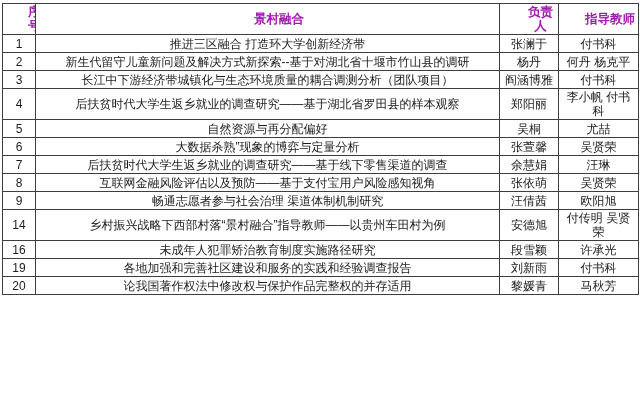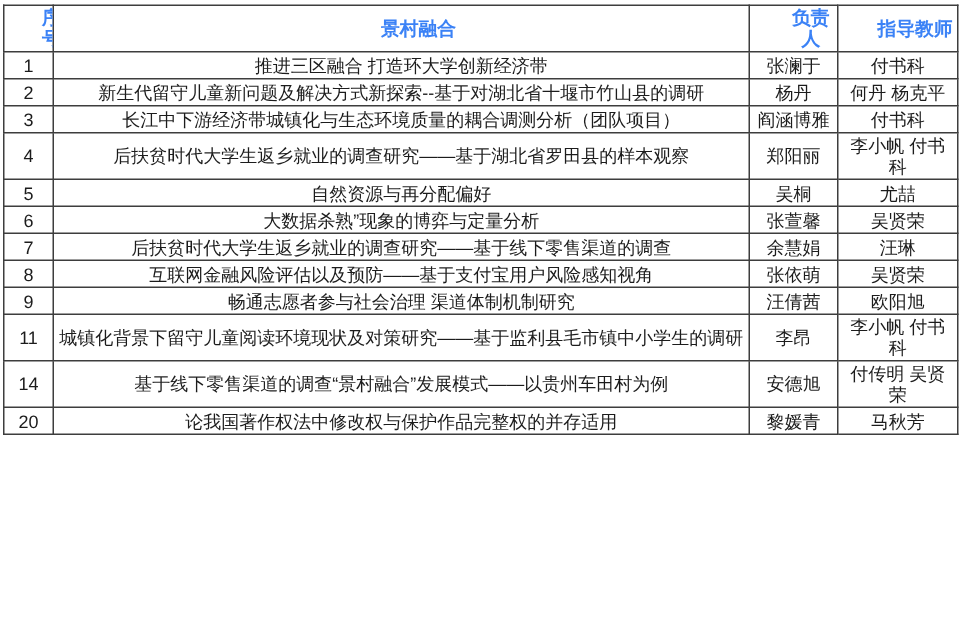--- a/index.html
+++ b/index.html
@@ -28,21 +28,21 @@
     text-align: center;
     vertical-align: middle;
     padding: 1px 2px;
     height: 15px;
     overflow: hidden;
     word-break: break-all;
   }
   table.works th {
     font-weight: bold;
     font-size: 12.5px;
-    color: #3b82f6;
+    color: #a21caf;
     padding-left: 25px;
   }
   col.c-index   { width: 33px; }
   col.c-title   { width: 464px; }
   col.c-leader  { width: 59px; }
   col.c-advisor { width: 80px; }
 </style>
 </head>
 <body>
 
@@ -111,30 +111,36 @@
           <td>张依萌</td>
           <td>吴贤荣</td>
         </tr>
         <tr>
           <td>9</td>
           <td>畅通志愿者参与社会治理 渠道体制机制研究</td>
           <td>汪倩茜</td>
           <td>欧阳旭</td>
         </tr>
         <tr>
-          <td>11</td>
-          <td>城镇化背景下留守儿童阅读环境现状及对策研究——基于监利县毛市镇中小学生的调研</td>
-          <td>李昂</td>
-          <td>李小帆 付书科</td>
+          <td>14</td>
+          <td>乡村振兴战略下西部村落“景村融合”指导教师——以贵州车田村为例</td>
+          <td>安德旭</td>
+          <td>付传明 吴贤荣</td>
         </tr>
         <tr>
-          <td>14</td>
-          <td>基于线下零售渠道的调查“景村融合”发展模式——以贵州车田村为例</td>
-          <td>安德旭</td>
-          <td>付传明 吴贤荣</td>
+          <td>16</td>
+          <td>未成年人犯罪矫治教育制度实施路径研究</td>
+          <td>段雪颖</td>
+          <td>许承光</td>
+        </tr>
+        <tr>
+          <td>19</td>
+          <td>各地加强和完善社区建设和服务的实践和经验调查报告</td>
+          <td>刘新雨</td>
+          <td>付书科</td>
         </tr>
         <tr>
           <td>20</td>
           <td>论我国著作权法中修改权与保护作品完整权的并存适用</td>
           <td>黎媛青</td>
           <td>马秋芳</td>
         </tr>
       </tbody>
   </table>
 </div>

